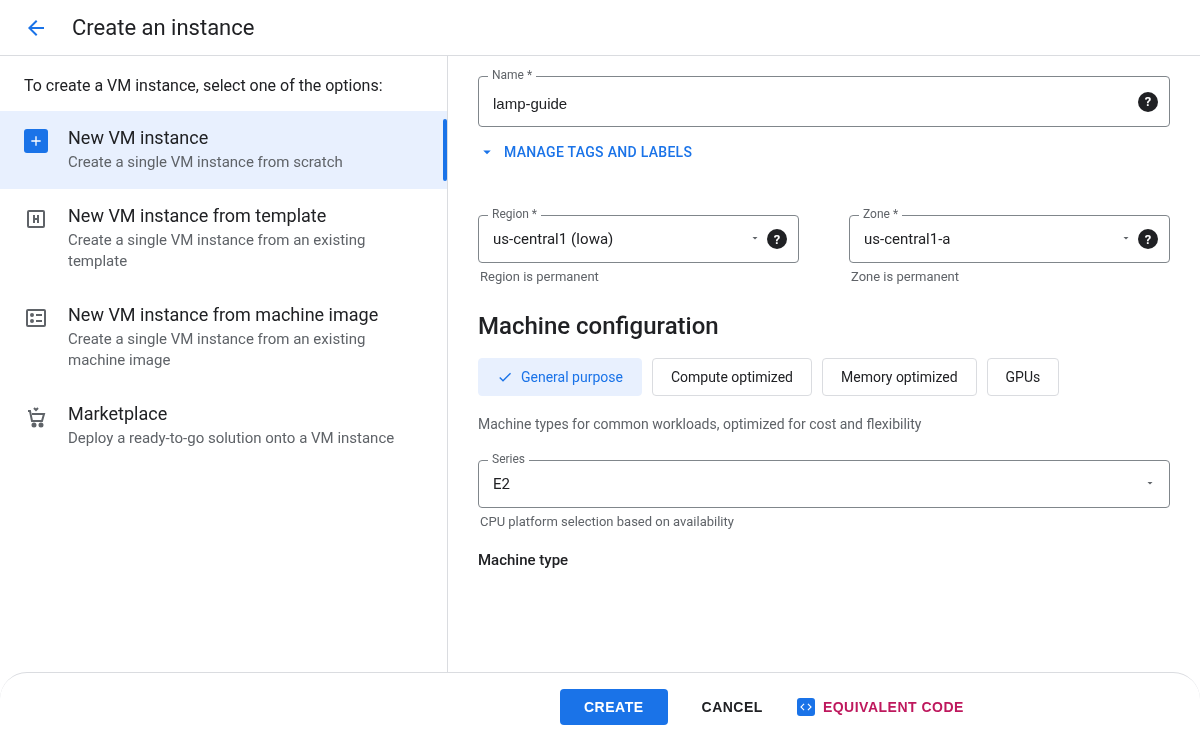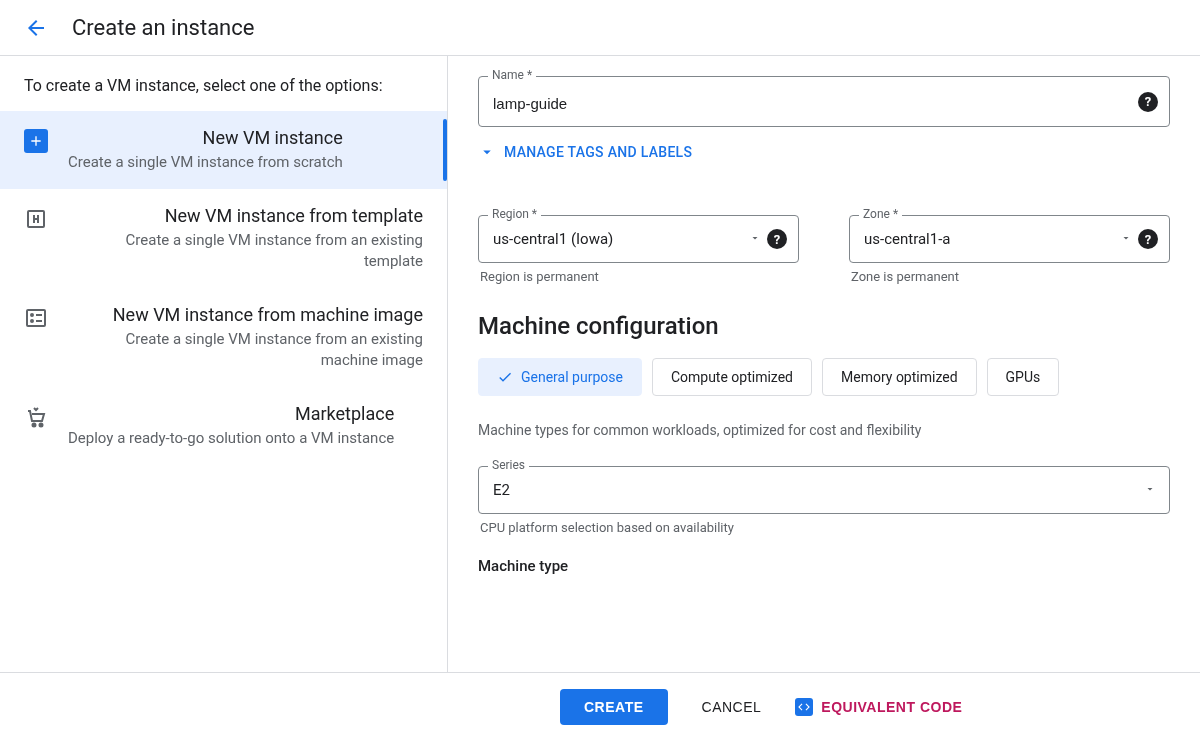--- a/index.html
+++ b/index.html
@@ -45,21 +45,20 @@
       color: #202124;
     }
     .option-list {}
     .option-item {
       display: flex;
       align-items: flex-start;
       gap: 20px;
       padding: 16px 24px;
       cursor: pointer;
       position: relative;
-      text-align: right;
     }
     .option-item.selected {
       background: #e8f0fe;
     }
     .option-item.selected::after {
       content: '';
       position: absolute;
       right: 0;
       top: 8px;
       bottom: 8px;
@@ -187,21 +186,21 @@
     }
     .section-heading {
       font-size: 24px;
       font-weight: 500;
       color: #202124;
       margin: 28px 0 18px 0;
     }
     .tabs {
       display: flex;
       gap: 10px;
-      margin-bottom: 26px;
+      margin-bottom: 20px;
     }
     .tab {
       border: 1px solid #dadce0;
       border-radius: 4px;
       padding: 10px 18px;
       font-size: 14px;
       color: #202124;
       cursor: pointer;
       display: flex;
       align-items: center;
@@ -230,38 +229,39 @@
       bottom: 0;
       left: 0;
       right: 0;
       height: 68px;
       border-top: 1px solid #dadce0;
       background: #fff;
       display: flex;
       align-items: center;
       padding: 0 0 0 560px;
       gap: 34px;
+      border-radius: 27px;
     }
     .btn-primary {
       background: #1a73e8;
       color: #fff;
       border: none;
       border-radius: 4px;
       padding: 10px 24px;
       font-size: 14px;
       font-weight: 600;
       letter-spacing: 0.5px;
       cursor: pointer;
     }
     .btn-text {
       background: none;
       border: none;
       color: #202124;
       font-size: 14px;
-      font-weight: 400;
+      font-weight: 700;
       letter-spacing: 0.5px;
       cursor: pointer;
     }
     .btn-link {
       background: none;
       border: none;
       color: #be185d;
       font-size: 14px;
       font-weight: 600;
       letter-spacing: 0.5px;

